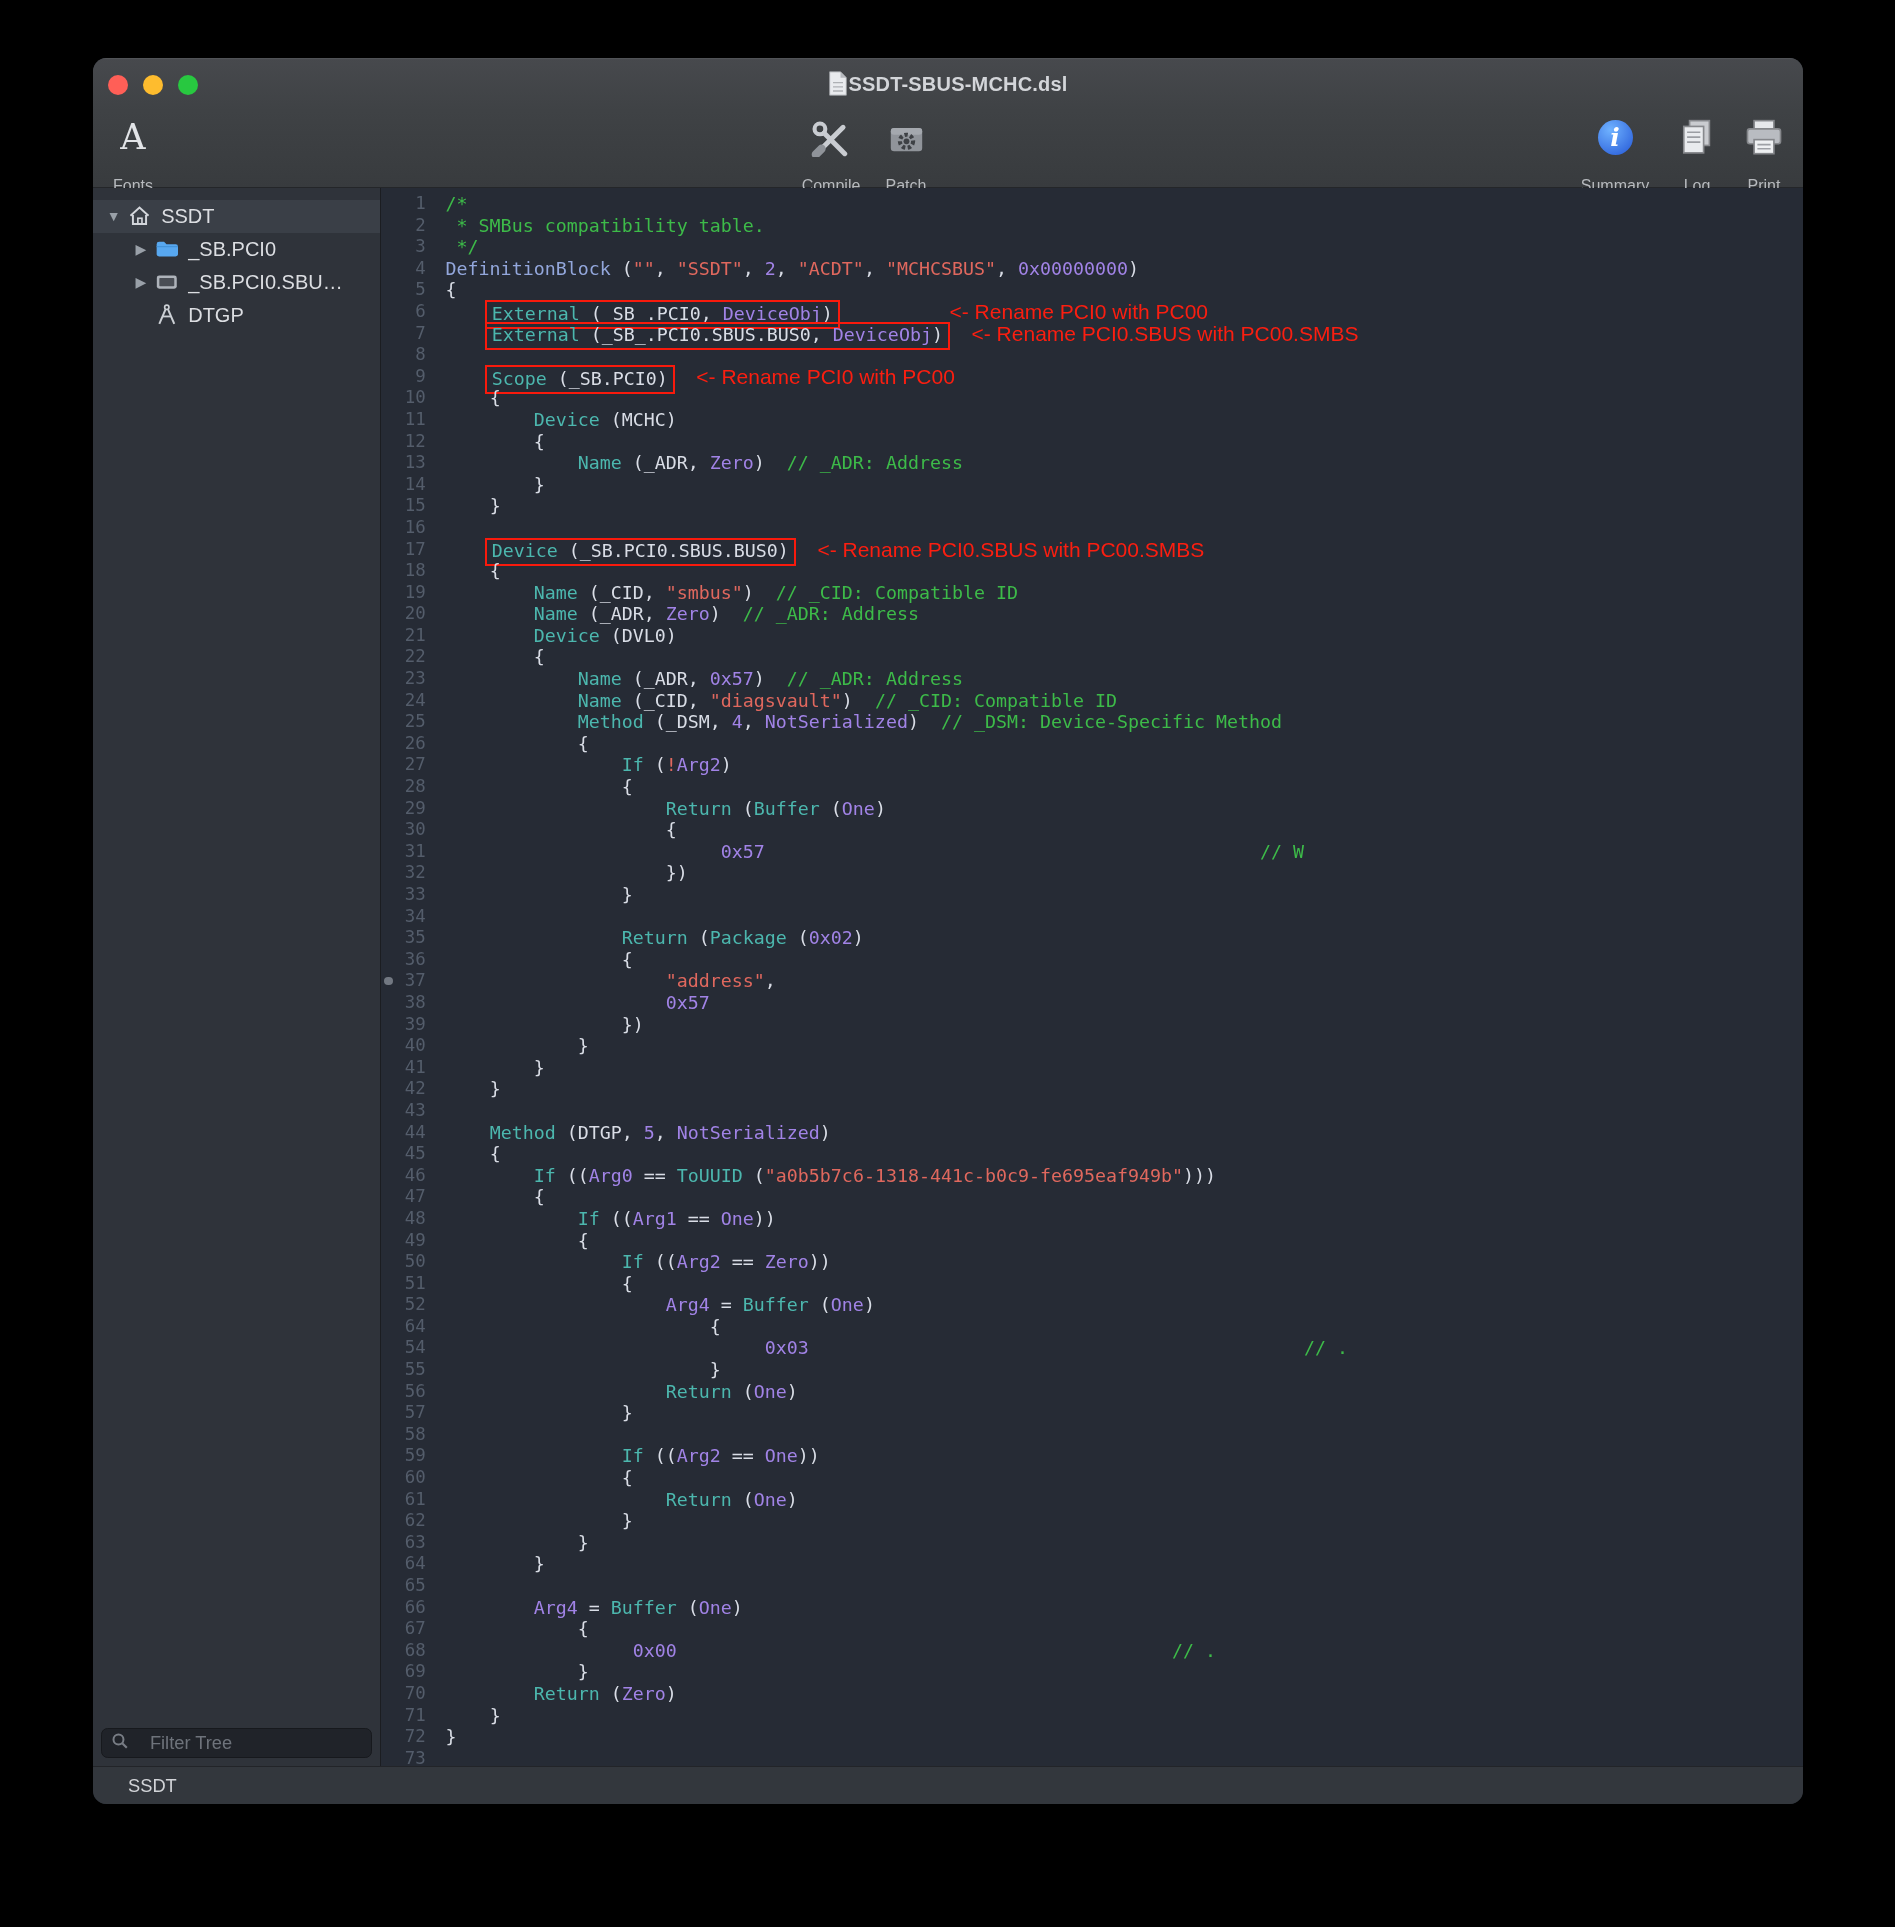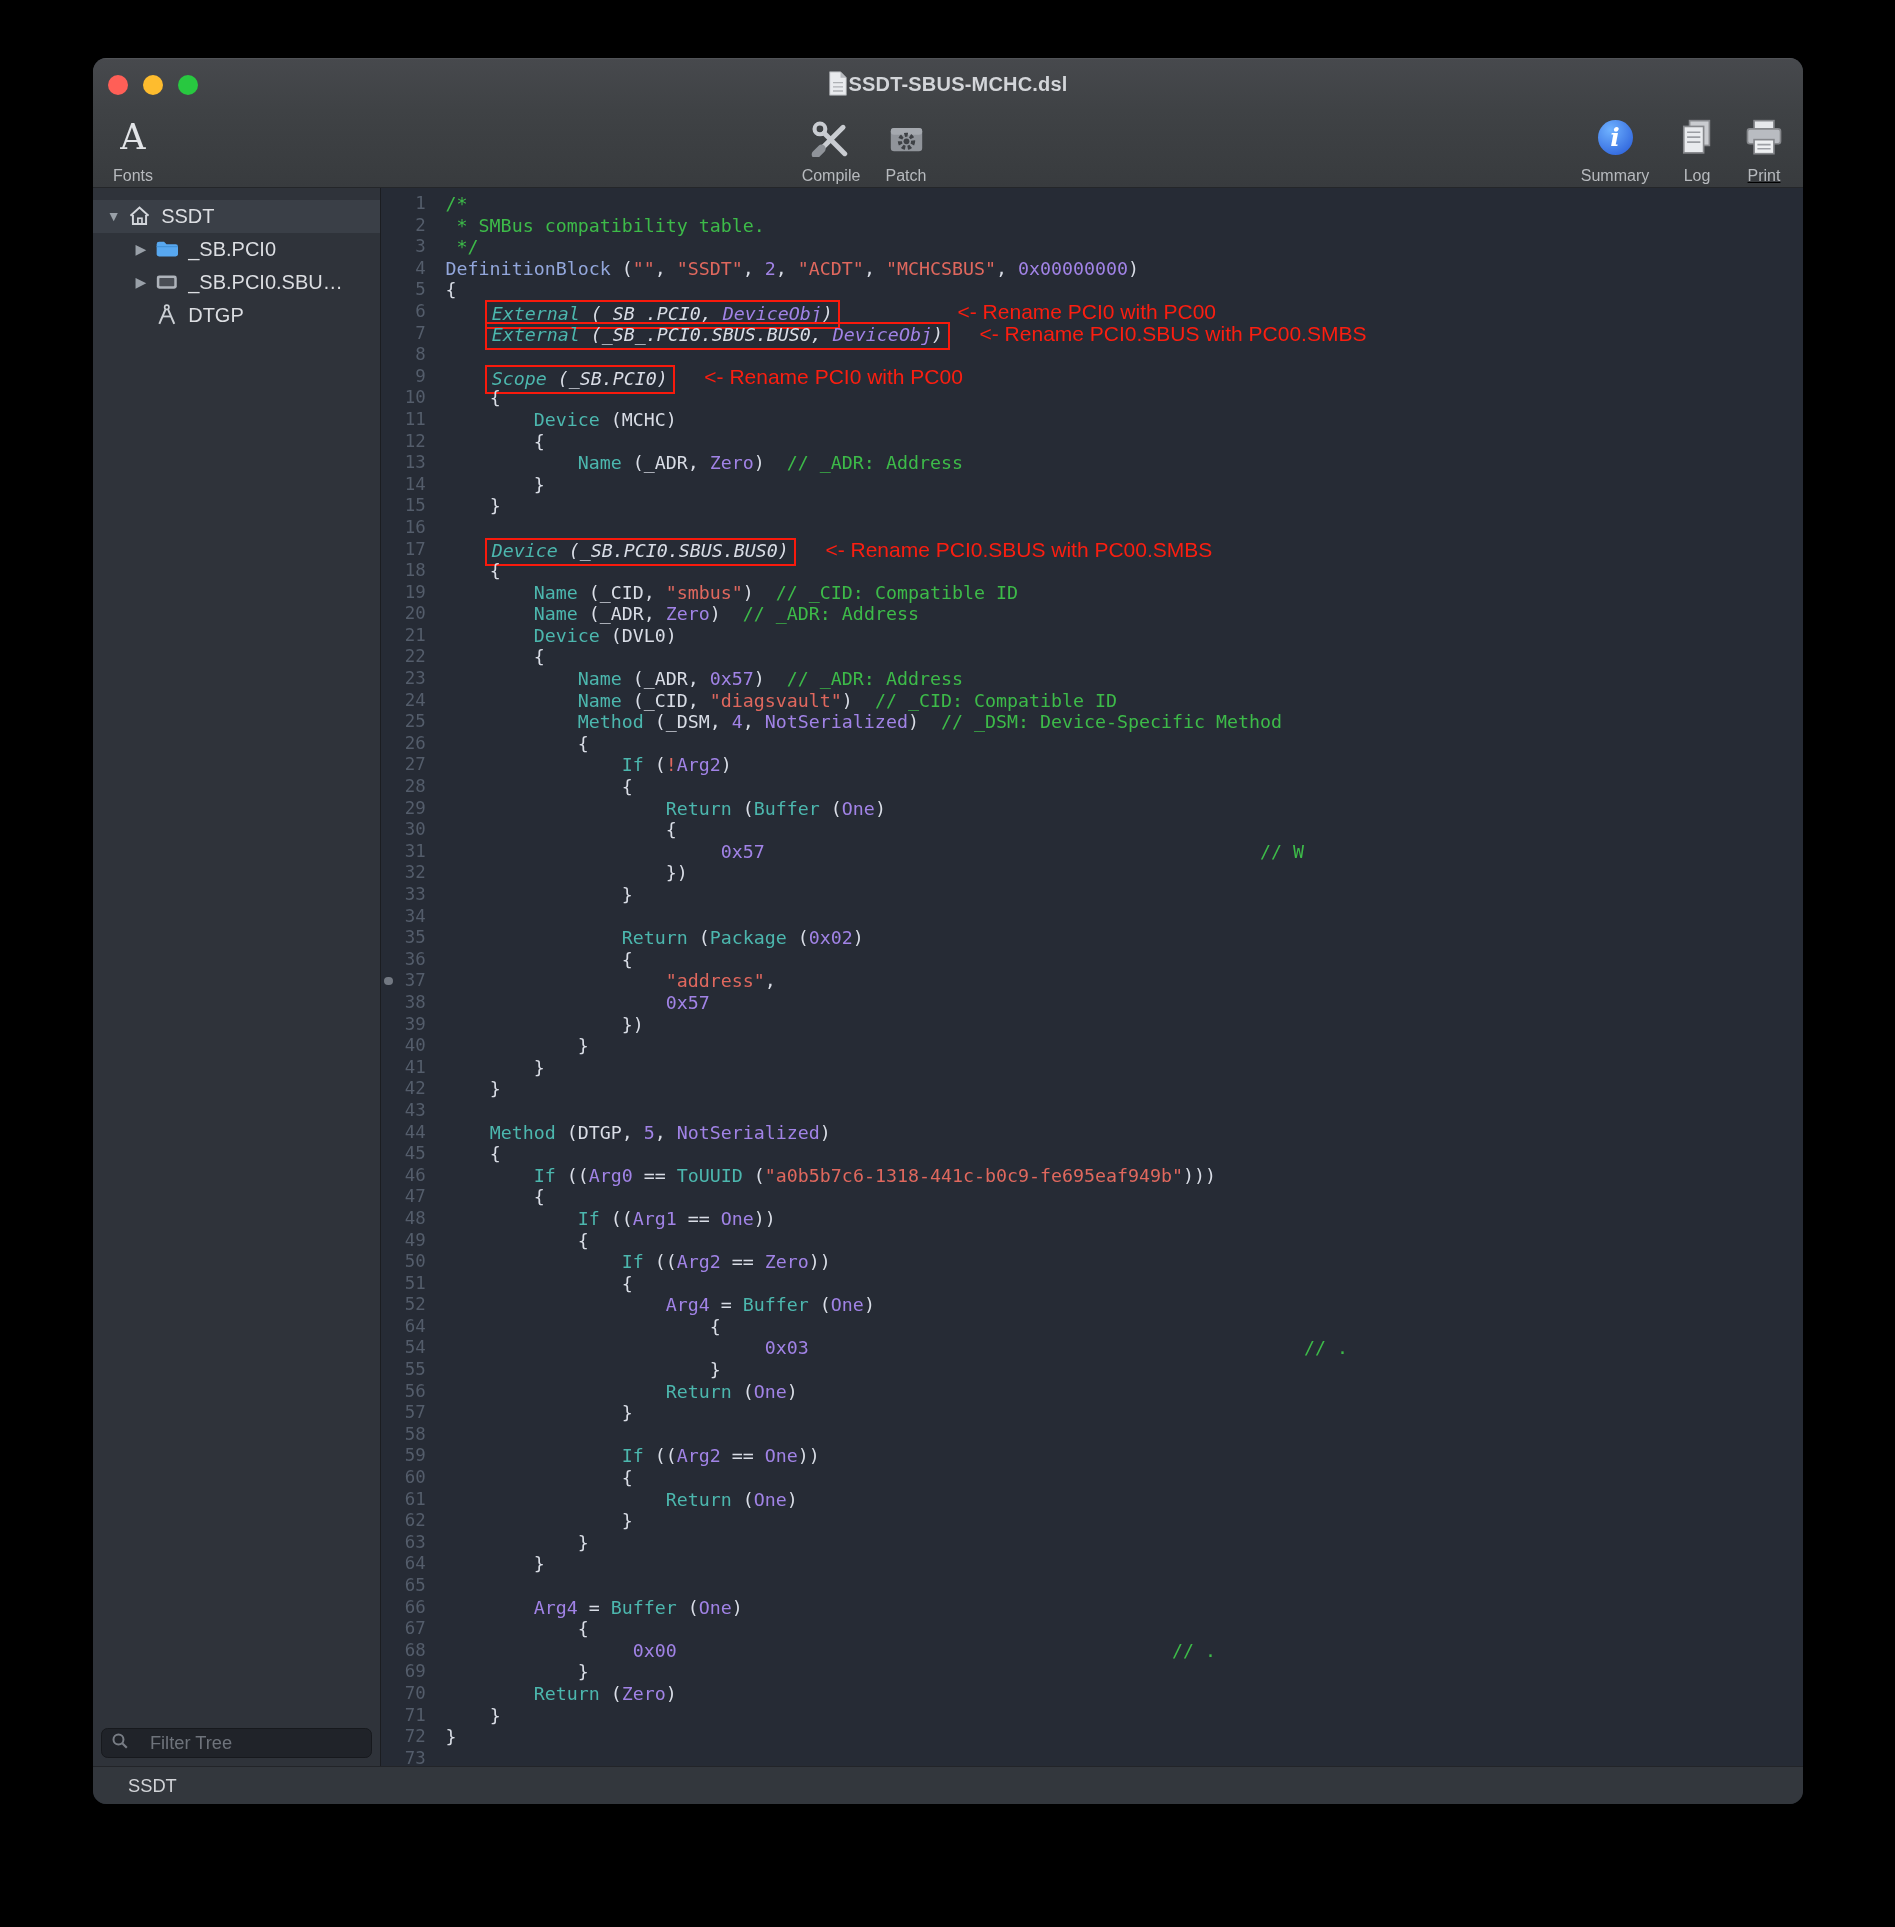--- a/index.html
+++ b/index.html
@@ -31,21 +31,21 @@
   .toolbar{
     height:76px;flex:0 0 auto;position:relative;
     background:linear-gradient(#3f4245,#383b3e);
     border-bottom:0.8px solid #242629;
   }
   .tb-item{
     position:absolute;top:3.3px;width:116px;transform:translateX(-50%);
     display:flex;flex-direction:column;align-items:center;cursor:default;
   }
   .tb-icon{height:47px;display:flex;align-items:center;justify-content:center;}
-  .tb-label{font-size:16px;color:#b7babe;margin-top:6px;}
+  .tb-label{font-size:16px;color:#b7babe;margin-top:16px;}
   .fonts-a{font-family:"DejaVu Serif",serif;font-size:35px;color:#e3e5e8;line-height:1;}
   .summary-circle{
     width:35px;height:35px;border-radius:50%;
     background:radial-gradient(circle at 35% 28%,#6fb2ff,#2457d6);
     display:flex;align-items:center;justify-content:center;
   }
   .summary-i{font-family:"DejaVu Serif",serif;font-style:italic;font-weight:bold;
     font-size:25px;color:#fff;line-height:1;}
   
   .content{flex:1;min-height:0;display:flex;position:relative;}
@@ -85,21 +85,21 @@
   }
   .cl{height:21.6px;white-space:pre;overflow:visible;}
   .tk-cm{color:#3dbb49;}
   .tk-kw{color:#4cb7ae;}
   .tk-kb{color:#93a7dc;}
   .tk-st{color:#e0685e;}
   .tk-nu{color:#a183e6;}
   .tk-pl{color:#d9dde6;}
   .redbox{
     display:inline-block;border:2.5px solid #f91a0c;
-    padding:0.8px 5px 2.5px 5px;margin:-3.3px 8px -3.3px -5px;font-style:italic;
+    padding:0.8px 5px 2.5px 5px;margin:-3.3px 0 -3.3px -5px;
   }
   .ann{
     font-family:"Liberation Sans",sans-serif;font-size:21px;color:#fb1e10;
     margin-left:21.6px;vertical-align:0.8px;
   }
   .marker-dot{
     position:absolute;left:3.3px;top:789px;width:8.3px;height:8.3px;border-radius:50%;
     background:#80868f;opacity:.85;
   }
   

